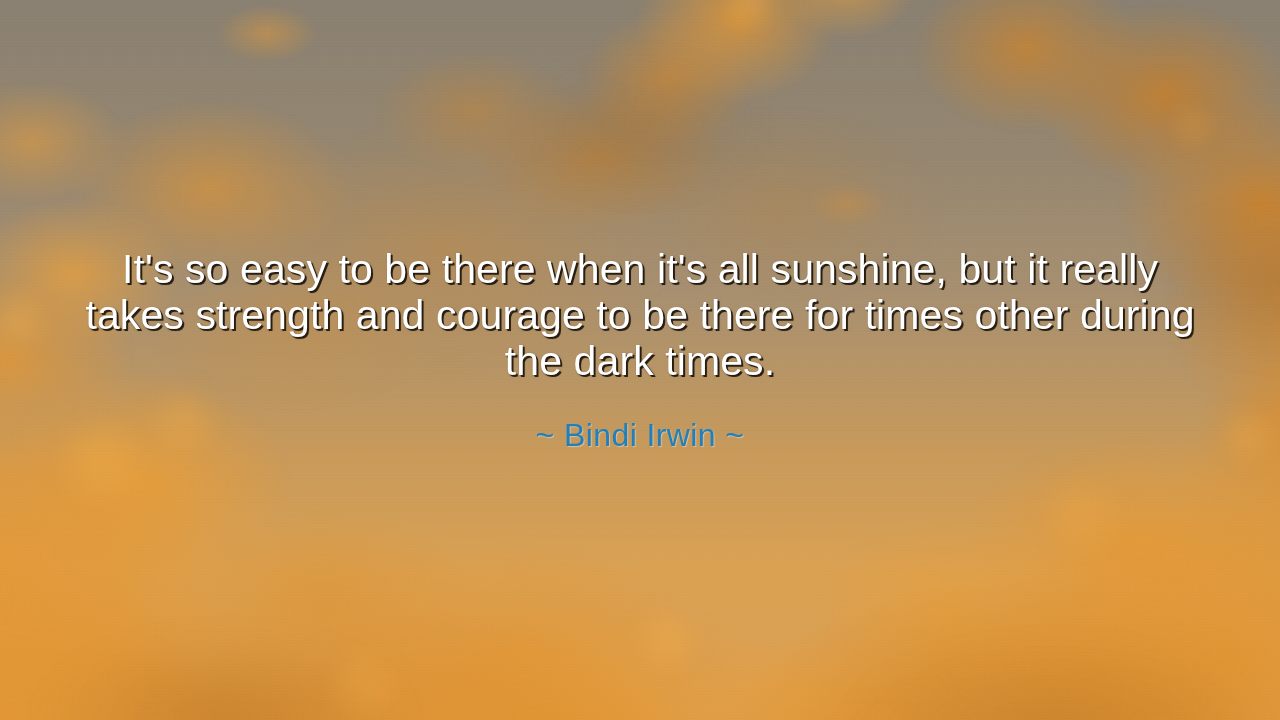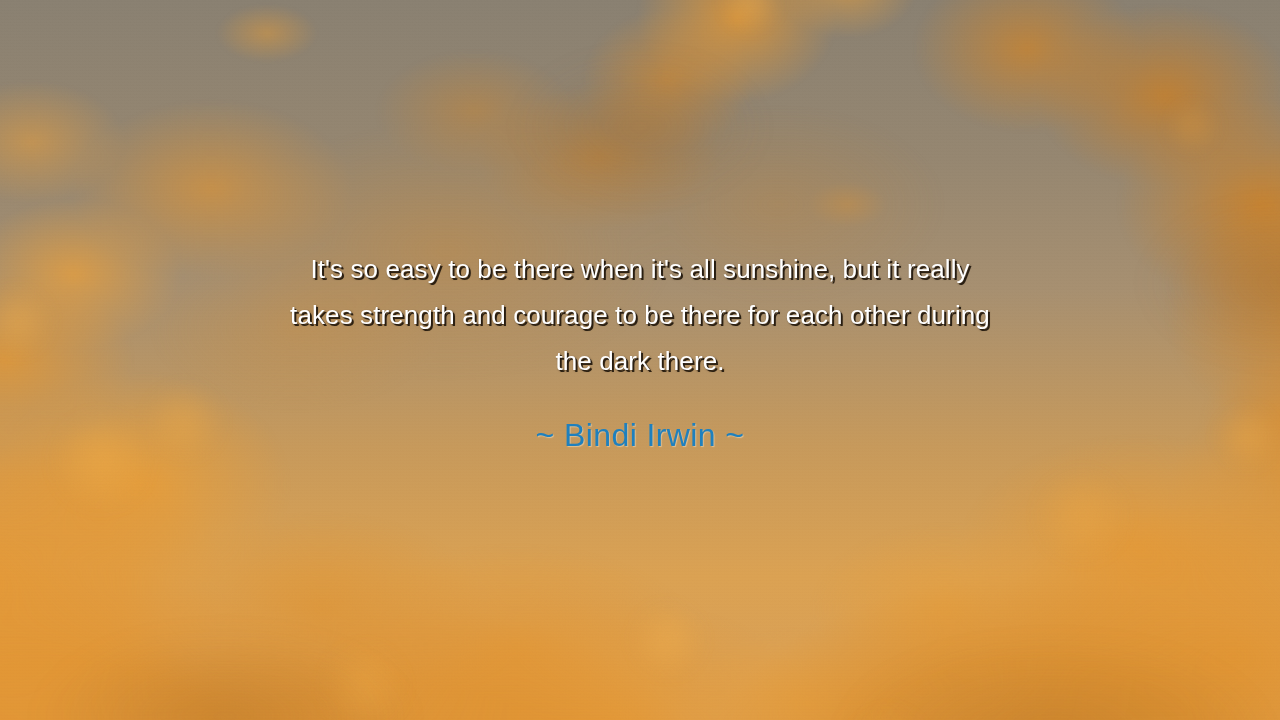--- a/index.html
+++ b/index.html
@@ -133,21 +133,21 @@
     display: flex;
     flex-direction: column;
     align-items: center;
     justify-content: center;
   }
 
   .quote-text {
     width: 1110px;
     text-align: center;
     color: #ffffff;
-    font-size: 26px;
+    font-size: 41px;
     line-height: 46px;
     font-weight: 400;
     letter-spacing: 0.1px;
     text-shadow:
       2px 2px 0 rgba(30,20,10,0.88),
       1px 1px 2px rgba(30,20,10,0.65);
     margin: 0;
     padding: 0;
     transform: translateY(-10px);
   }
@@ -172,21 +172,21 @@
   <div class="sky-base"></div>
   <div class="clouds"></div>
   <div class="clouds-detail"></div>
   <div class="clouds-shade"></div>
   <div class="grain"></div>
 
   <div class="content">
 
     <div class="quote-text">
       <div>It's so easy to be there when it's all sunshine, but it really</div>
-      <div>takes strength and courage to be there for each other during</div>
-      <div>the dark there.</div>
+      <div>takes strength and courage to be there for times other during</div>
+      <div>the dark times.</div>
     </div>
 
     <div class="attribution">~ Bindi Irwin ~</div>
 
   </div>
 
 </div>
 
 </body></html>

